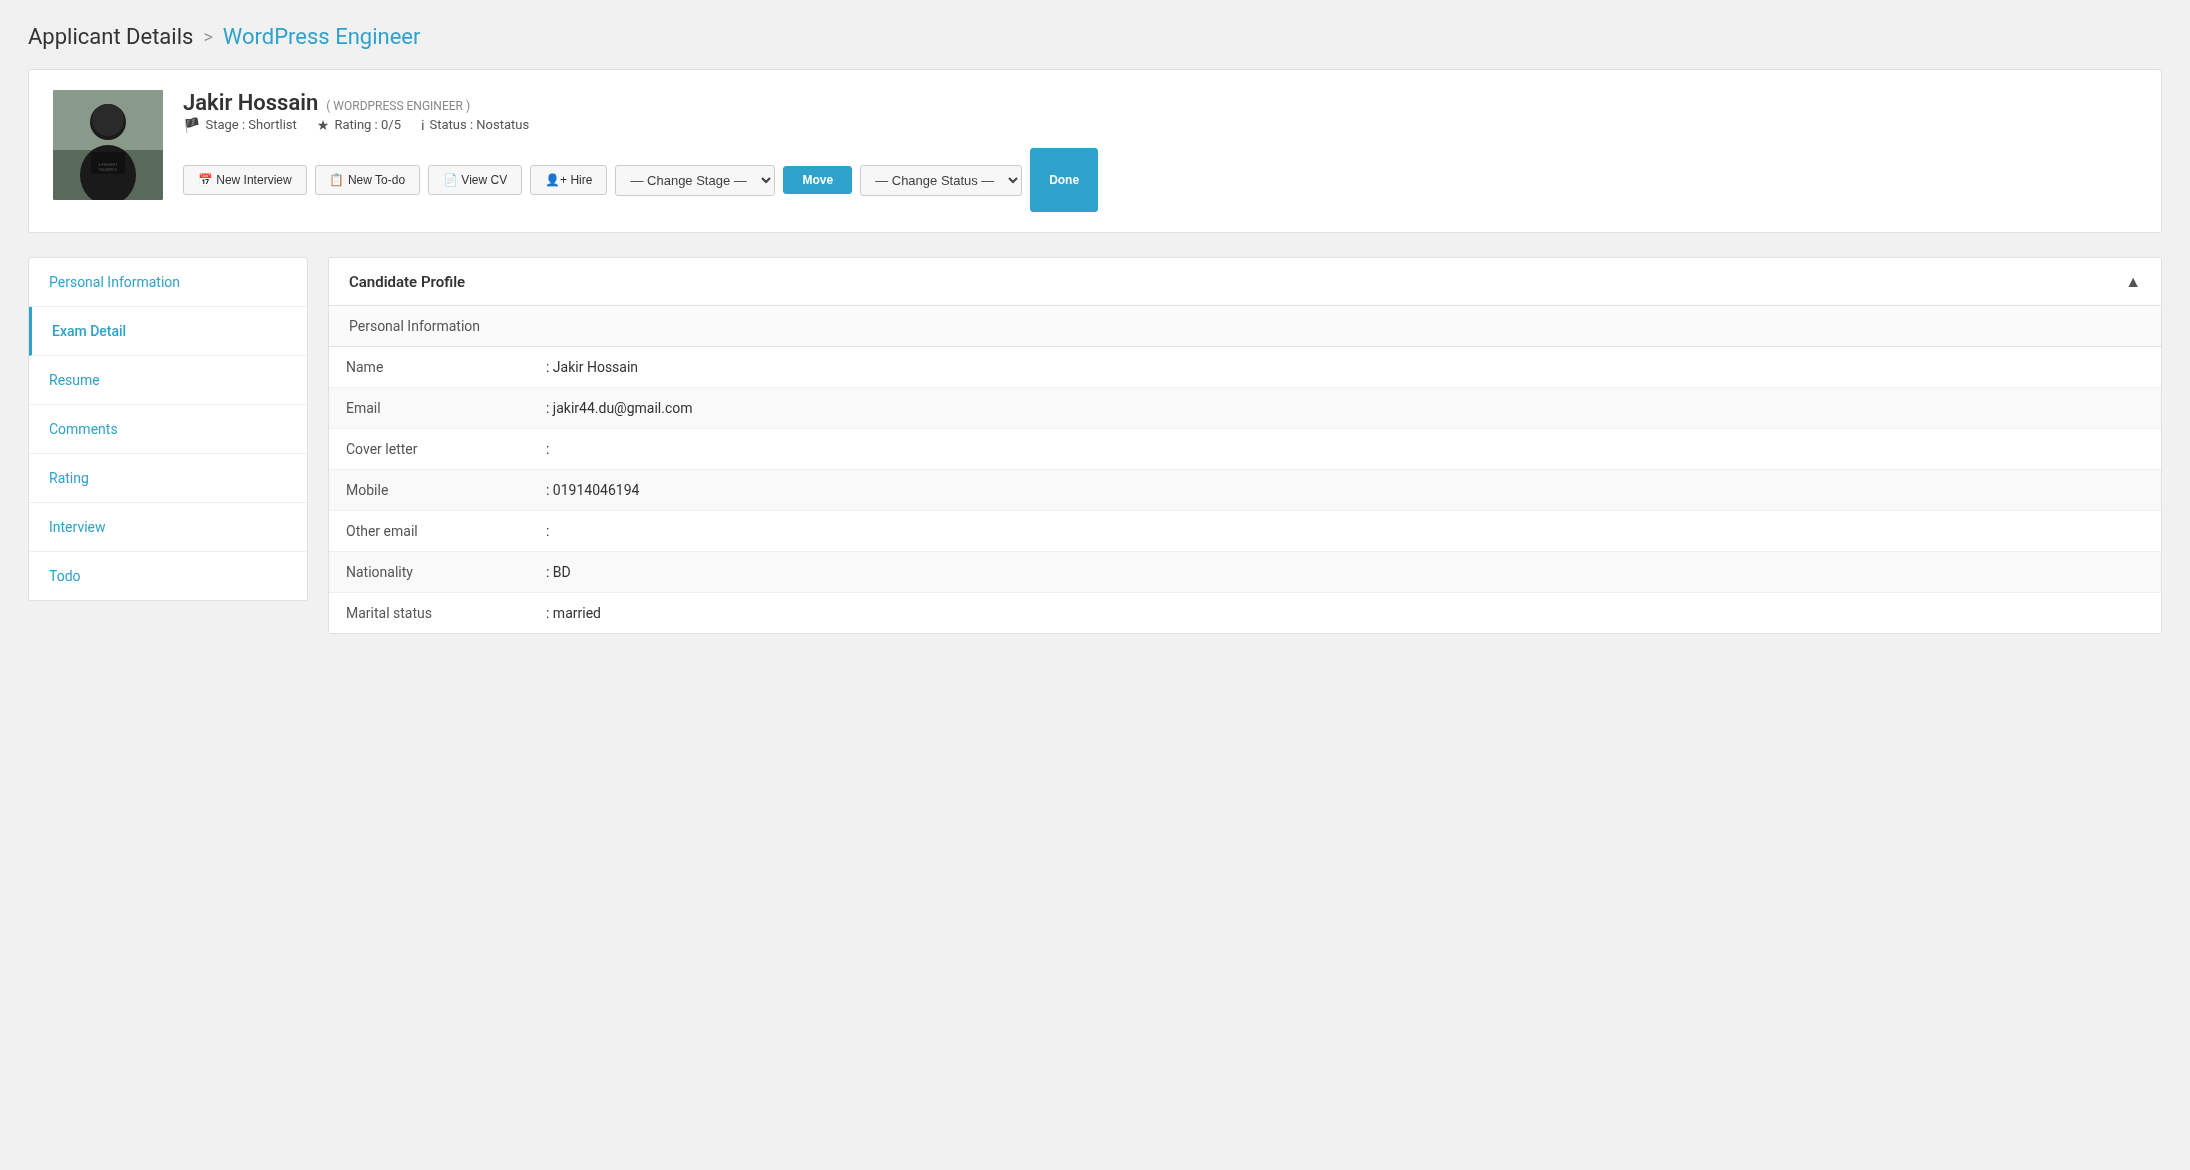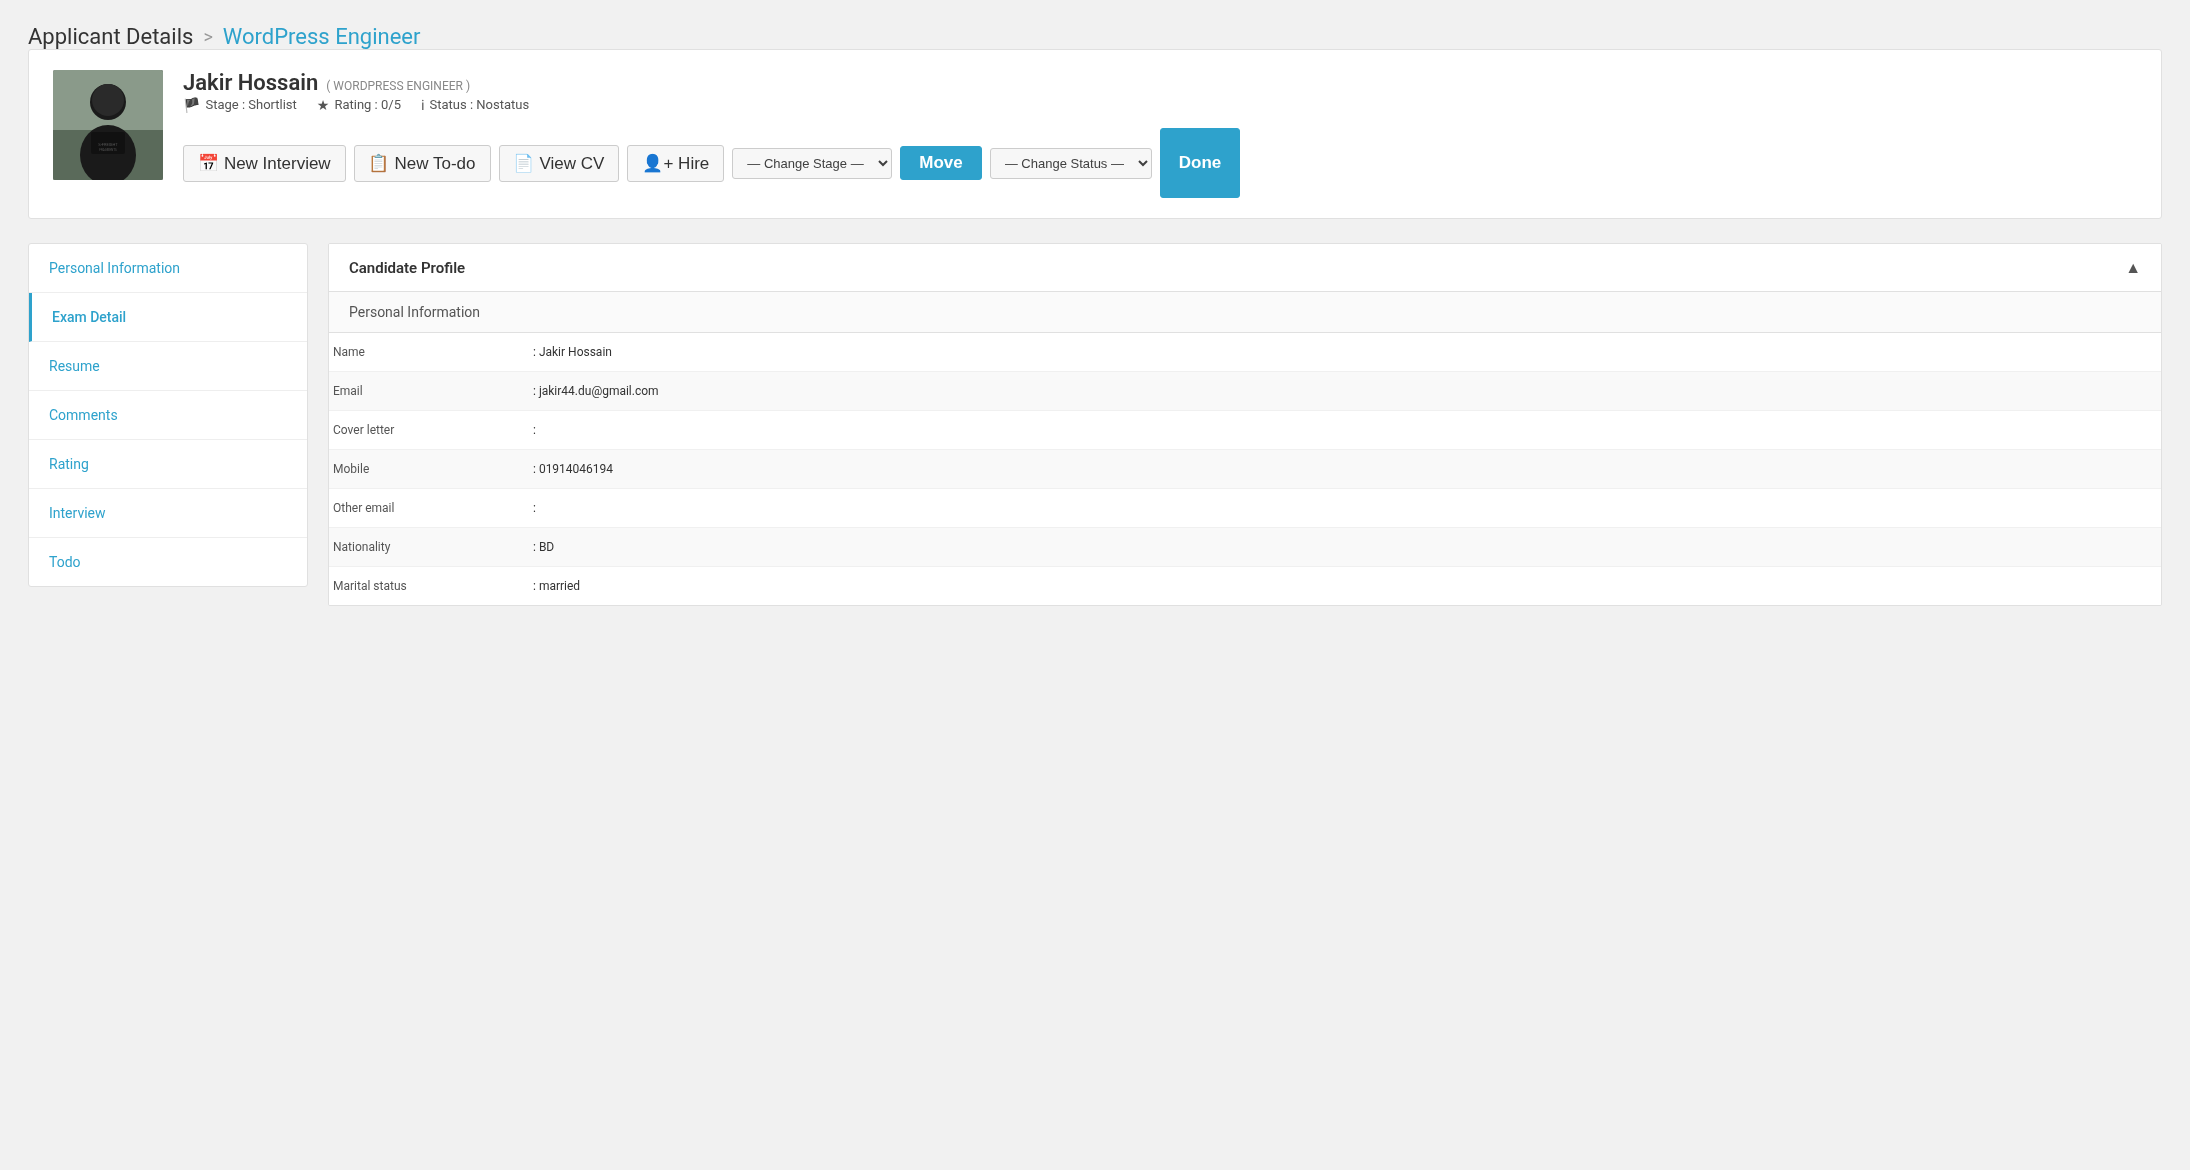--- a/index.html
+++ b/index.html
@@ -12,20 +12,21 @@
 
     .page-wrapper {
       padding: 24px 28px;
     }
 
     
     .breadcrumb {
       display: flex;
       align-items: center;
       gap: 10px;
+      margin-bottom: 20px;
     }
     .breadcrumb-parent {
       font-size: 22px;
       font-weight: 400;
       color: #333;
     }
     .breadcrumb-separator {
       font-size: 18px;
       color: #999;
     }
@@ -121,21 +122,21 @@
       flex-wrap: wrap;
     }
 
     .btn {
       display: inline-flex;
       align-items: center;
       gap: 5px;
       padding: 7px 14px;
       border-radius: 3px;
       cursor: pointer;
-      font-size: 17px;
+      font-size: 12px;
       border: 1px solid #ccc;
       background: #f7f7f7;
       color: #333;
       text-decoration: none;
     }
 
     .btn-primary {
       background: #2ea2cc;
       border-color: #2ea2cc;
       color: #fff;
@@ -243,22 +244,22 @@
 
     .profile-table tr {
       border-bottom: 1px solid #f0f0f0;
     }
 
     .profile-table tr:last-child {
       border-bottom: none;
     }
 
     .profile-table td {
-      padding: 12px 4px;
-      font-size: 12px;
+      padding: 12px 17px;
+      font-size: 14px;
       vertical-align: top;
     }
 
     .profile-table td:first-child {
       width: 200px;
       color: #555;
       font-weight: 400;
     }
 
     .profile-table td:last-child {

